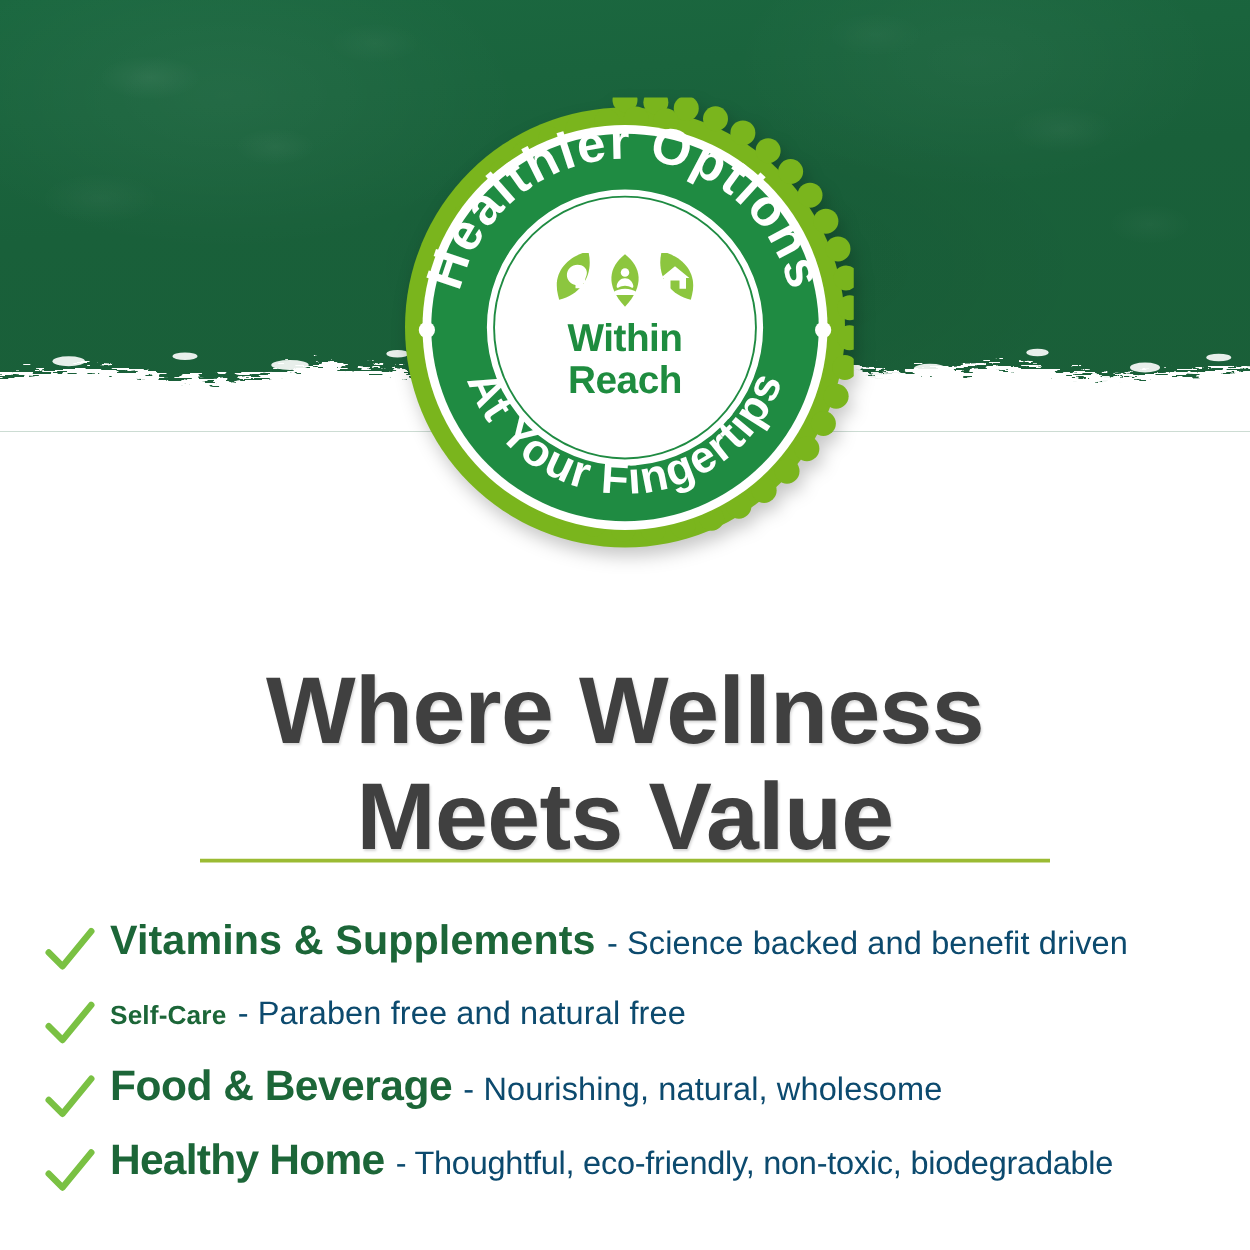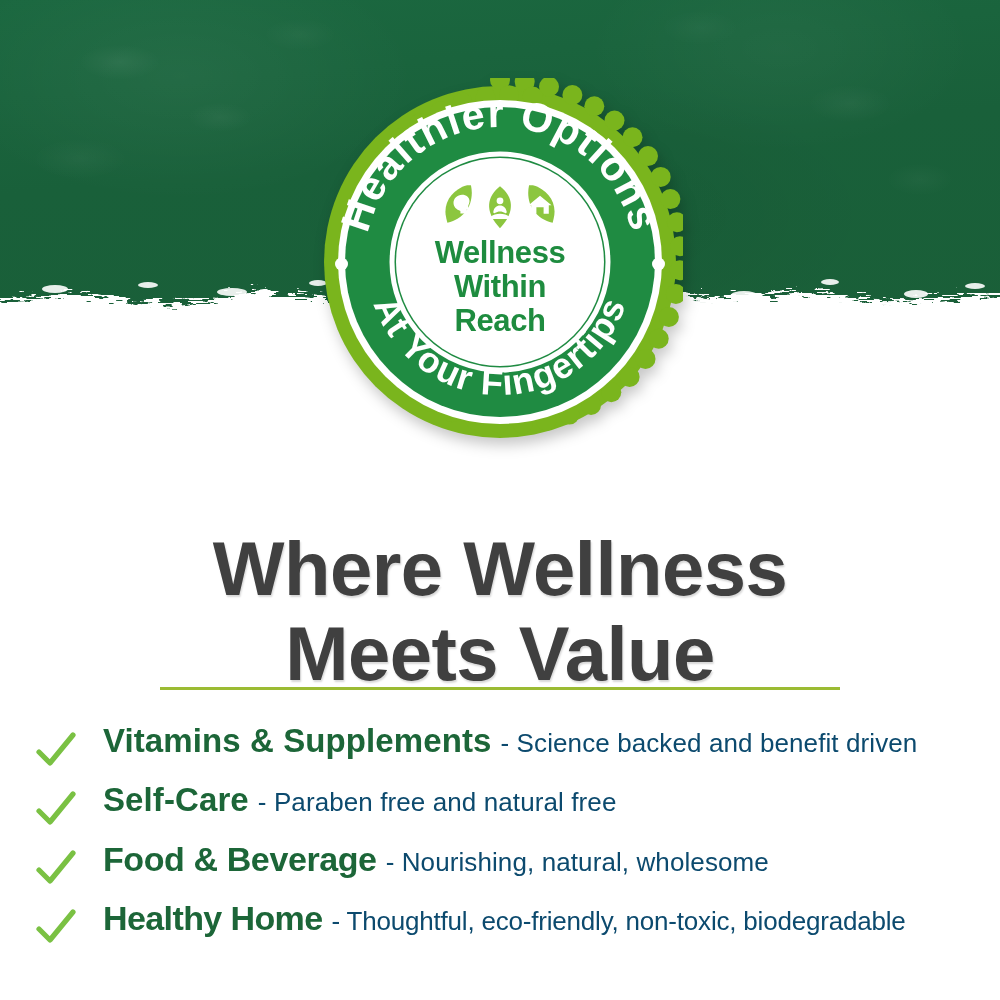--- a/index.html
+++ b/index.html
@@ -107,24 +107,23 @@
   }
 
   
   .list {
     position:absolute;
     left:0; top:722px;
     width:1000px;
   }
   .list-item {
     display:flex;
-    align-items:flex-start;
+    align-items:center;
     height:59px;
     padding-left:36px;
-    gap:15px;
   }
   .check-icon {
     flex:0 0 auto;
     width:40px; height:40px;
     margin-right:12px;
     position:relative;
     top:10px;
   }
   .item-text {
     white-space:nowrap;
@@ -142,21 +141,21 @@
     color:#0c4a6e;
     font-family:"Liberation Sans Narrow","Liberation Sans", sans-serif;
     font-weight:normal;
     font-size:26px;
     margin-left:9px;
     letter-spacing:0.1px;
   }
   
   .row-0 .item-title { font-size:33px; letter-spacing:0.1px; }
   .row-0 .item-desc  { font-size:26px; }
-  .row-1 .item-title { font-size:33px; letter-spacing:0.1px; }
+  .row-1 .item-title { font-size:21px; letter-spacing:0.1px; }
   .row-1 .item-desc  { font-size:26px; }
   .row-2 .item-title { font-size:34px; letter-spacing:-0.4px; }
   .row-2 .item-desc  { font-size:26px; }
   .row-3 .item-title { font-size:34px; letter-spacing:-0.6px; }
   .row-3 .item-desc  { font-size:26px; letter-spacing:-0.2px; }
 </style>
 </head>
 <body>
 
 <div id="stage">
@@ -303,21 +302,20 @@
         </g>
 
         <g>
           <path d="M116,30 C116,12 102,2 84,2 C84,20 96,34 116,34 Z" fill="#8cc63f" transform="rotate(14 100 18)"></path>
           <path d="M99,10.5 L110.5,20.0 L107.8,20.0 L107.8,28.5 L102.6,28.5
                    L102.6,22.0 L95.4,22.0 L95.4,28.5 L90.2,28.5 L90.2,20.0
                    L87.5,20.0 Z" fill="#ffffff"></path>
         </g>
       </svg>
 
-      <span class="badge-line">Wellness</span>
       <span class="badge-line">Within</span>
       <span class="badge-line">Reach</span>
     </div>
   </div>
 
   <div class="headline">
     <span class="hl">Where Wellness</span>
     <span class="hl">Meets Value</span>
   </div>
 

